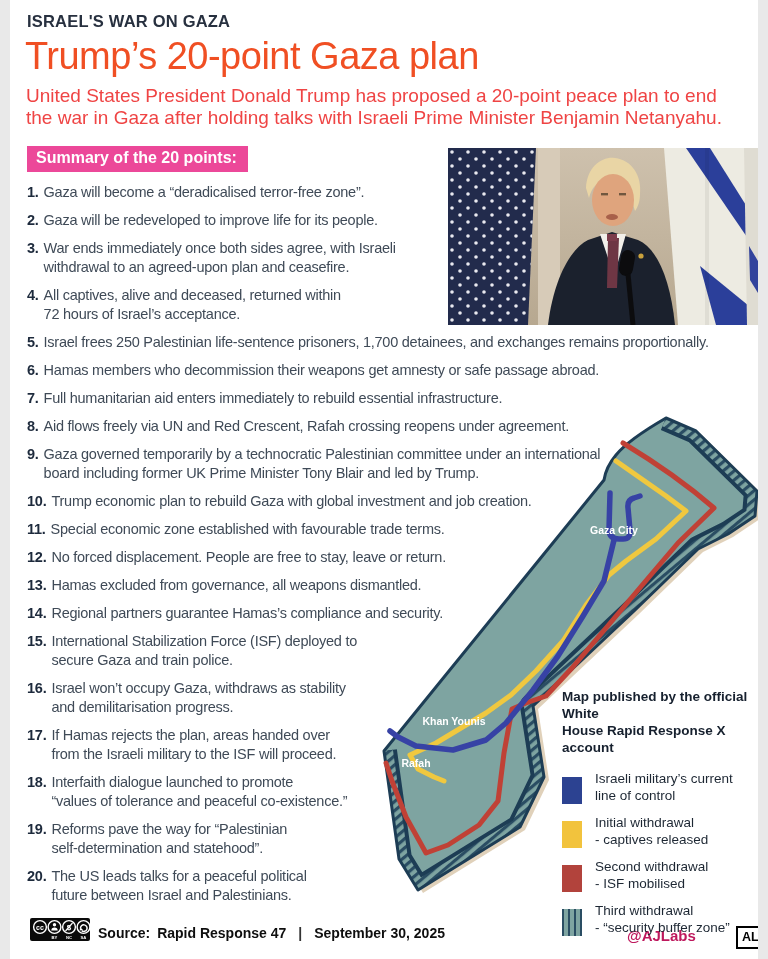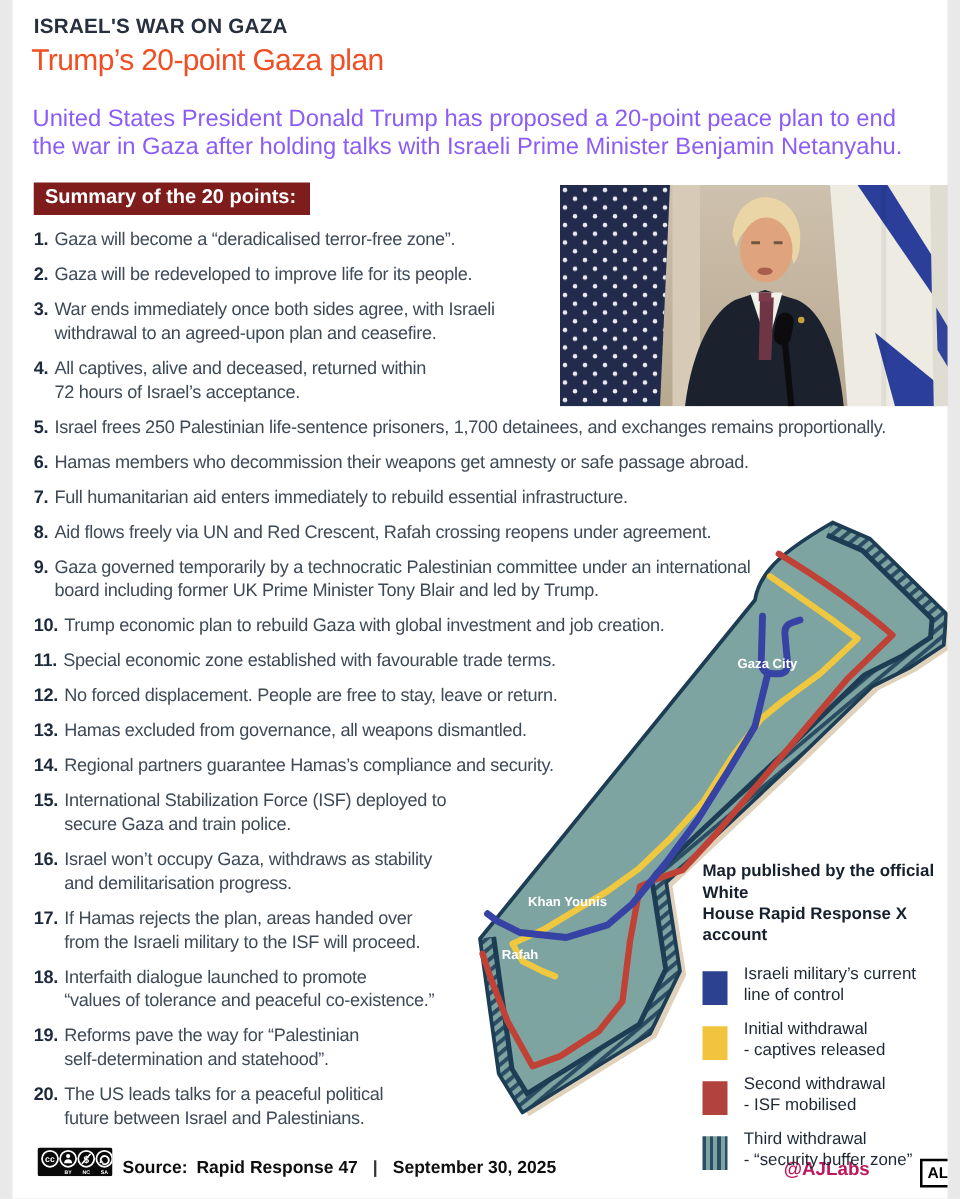--- a/index.html
+++ b/index.html
@@ -1,25 +1,25 @@
 <!DOCTYPE html>
 <html><head>
 <meta charset="utf-8">
 <style>
   html,body{margin:0;padding:0;background:#e9e9e9;}
   .page{position:relative;width:748px;height:959px;background:#ffffff;overflow:hidden;
         font-family:"Liberation Sans",sans-serif;margin:0 auto;}
   .kicker{position:absolute;left:17px;top:12px;font-size:16.5px;font-weight:800;
           color:#27303f;letter-spacing:.2px;}
-  .title{position:absolute;left:15px;top:35px;font-size:24px;font-weight:500;
+  .title{position:absolute;left:15px;top:35px;font-size:38px;font-weight:500;
          color:#f04f23;letter-spacing:-.5px;margin:0;}
   .intro{position:absolute;left:16px;top:85px;font-size:19px;line-height:21.5px;
-         color:#8b5cf6;white-space:pre-line;margin:0;}
+         color:#ef4444;white-space:pre-line;margin:0;}
   .summary-label{position:absolute;left:17px;top:146px;display:inline-block;
-         background:#7f1d1d;color:#ffffff;font-size:16px;font-weight:700;
+         background:#ec4899;color:#ffffff;font-size:16px;font-weight:700;
          padding:3px 11px 5px 9px;}
   .points{position:absolute;left:17px;top:183px;width:748px;margin:0;padding:0;
           list-style:none;z-index:3;}
   .points li{display:flex;gap:5px;margin:0 0 9px 0;font-size:14.5px;line-height:19px;
           letter-spacing:-.25px;}
   .points .num{font-weight:800;color:#1d2a3c;flex:none;}
   .points .txt{color:#3f4a57;white-space:pre-line;}
   .photo{position:absolute;left:438px;top:148px;width:313px;height:177px;z-index:1;}
   .map{position:absolute;left:366px;top:413px;width:402px;height:492px;z-index:1;}
   .map-label{font-size:10.5px;font-weight:700;fill:#ffffff;}

